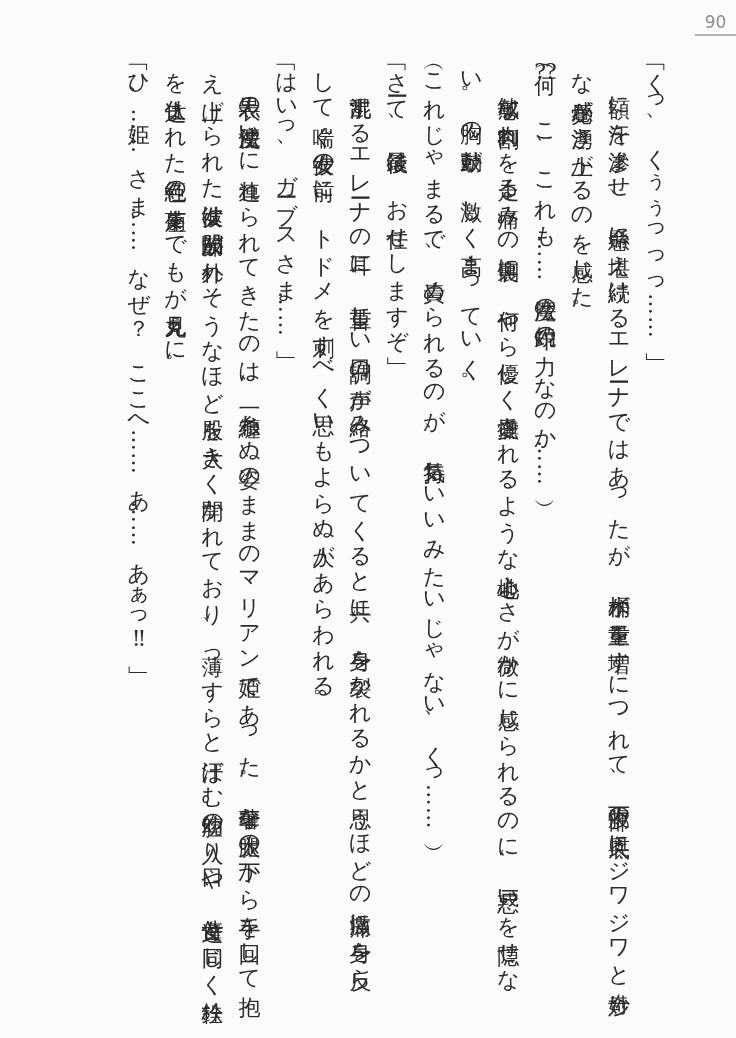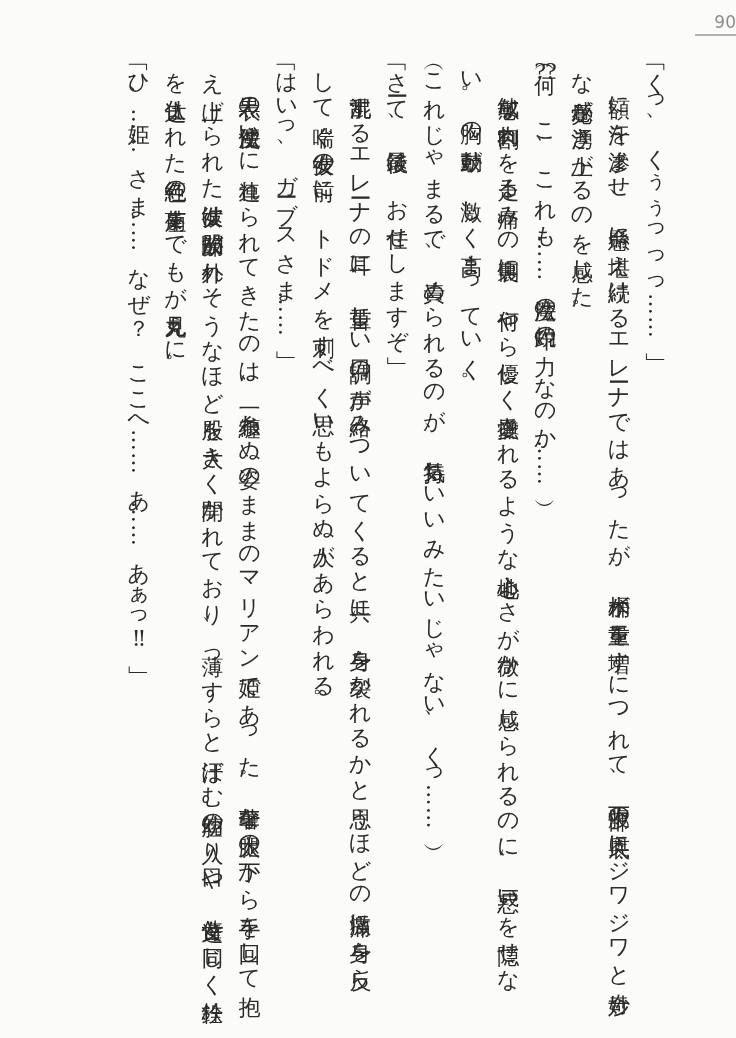--- a/index.html
+++ b/index.html
@@ -12,21 +12,21 @@
     width: 736px;
     height: 1038px;
     background: #fbfbf9;
     overflow: hidden;
   }
   .folio {
     position: absolute;
     top: 12px;
     right: 0;
     width: 41px;
-    text-align: right;
+    text-align: center;
     padding-bottom: 2px;
     border-bottom: 2px solid #b3b3b3;
     font-family: "DejaVu Sans", "Liberation Sans", sans-serif;
     font-size: 17px;
     color: #8d8d8d;
   }
   .text-body {
     position: absolute;
     top: 57px;
     right: 62px;

